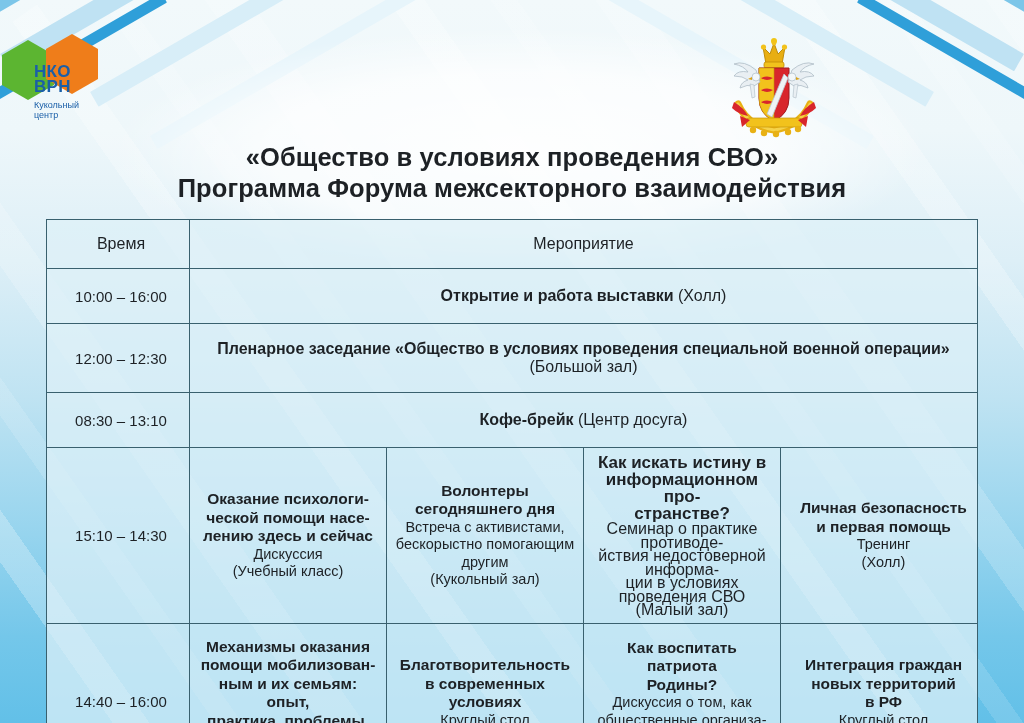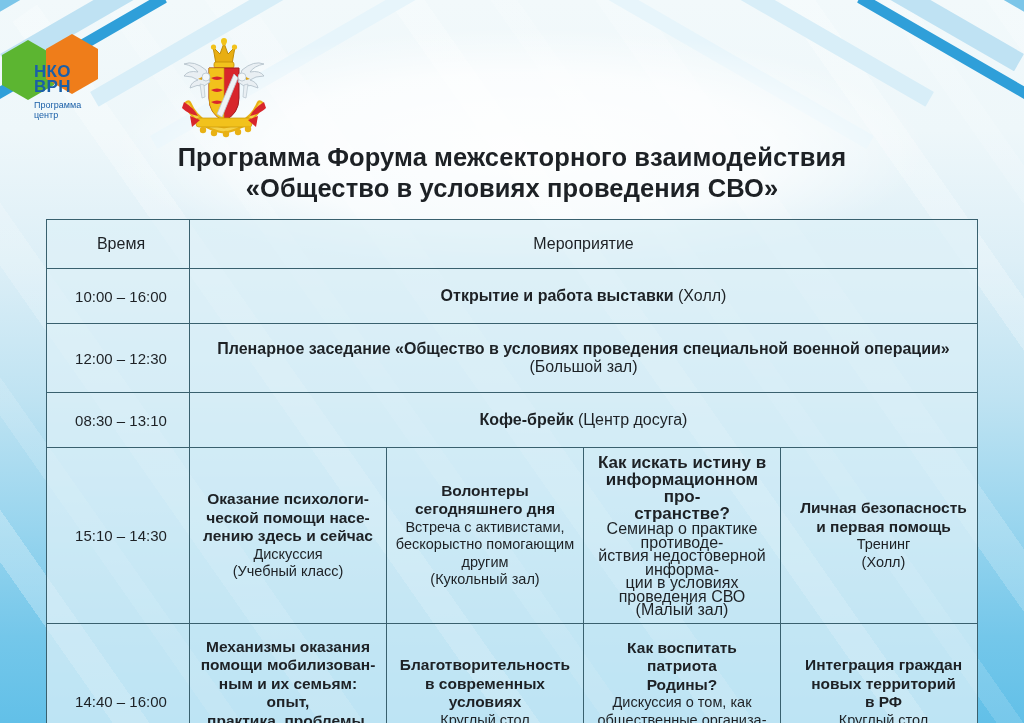--- a/index.html
+++ b/index.html
@@ -44,21 +44,21 @@
 
   
   .haze{
     position:absolute;left:120px;top:30px;width:800px;height:240px;
     background:radial-gradient(ellipse at center,rgba(255,255,255,.92) 0%,rgba(255,255,255,.72) 45%,rgba(255,255,255,0) 72%);
     pointer-events:none;
   }
 
   
   .logos{position:absolute;top:34px;left:0;width:828px;height:108px;
-         display:flex;justify-content:flex-start;align-items:flex-start;gap:56px;}
+         display:flex;justify-content:space-between;align-items:flex-start;gap:56px;}
 
   .logo-nko{position:relative;width:114px;height:100px;}
   .hex{position:absolute;width:52px;height:60px;
        clip-path:polygon(50% 0%,100% 25%,100% 75%,50% 100%,0% 75%,0% 25%);}
   .hex.green{left:2px;top:6px;background:#5cb531;}
   .hex.orange{left:46px;top:0px;background:#ef7d1a;}
   .logo-nko .word{
     position:absolute;left:34px;top:30px;
     color:#1a5fa8;font-weight:bold;font-size:17px;line-height:15px;
     letter-spacing:.3px;font-family:"Liberation Sans",sans-serif;
@@ -143,21 +143,21 @@
   <div class="logos">
 
     <div class="logo-nko">
       <span class="hex green"></span>
       <span class="hex orange"></span>
       <span class="word">
         <span>НКО</span><br>
         <span>ВРН</span>
       </span>
       <span class="sub">
-        <span>Программа</span><br>
+        <span>Кукольный</span><br>
         <span>центр</span>
       </span>
     </div>
 
     <div class="logo-coa">
       <svg viewBox="0 0 108 104" width="108" height="104">
 
         <g>
           <ellipse cx="54" cy="7" rx="3" ry="3" fill="#f0c518"></ellipse>
           <path d="M46 30 L43 13 L50 20 L54 9 L58 20 L65 13 L62 30 Z" fill="#e8ae12" stroke="#c08c08" stroke-width="1"></path>
@@ -201,22 +201,22 @@
           <circle cx="56" cy="100" r="3.2" fill="#e8b114"></circle>
           <circle cx="68" cy="98" r="3.2" fill="#e8b114"></circle>
           <circle cx="78" cy="95" r="3.2" fill="#e8b114"></circle>
         </g>
       </svg>
     </div>
 
   </div>
 
   <div class="title">
+    <div>«Общество в условиях проведения СВО»</div>
     <div>Программа Форума межсекторного взаимодействия</div>
-    <div>«Общество в условиях проведения СВО»</div>
   </div>
 
   <table class="prog">
     <tbody>
 
       <tr class="hdr">
         <td class="c-time">Время</td>
         <td colspan="4">Мероприятие</td>
       </tr>
 

